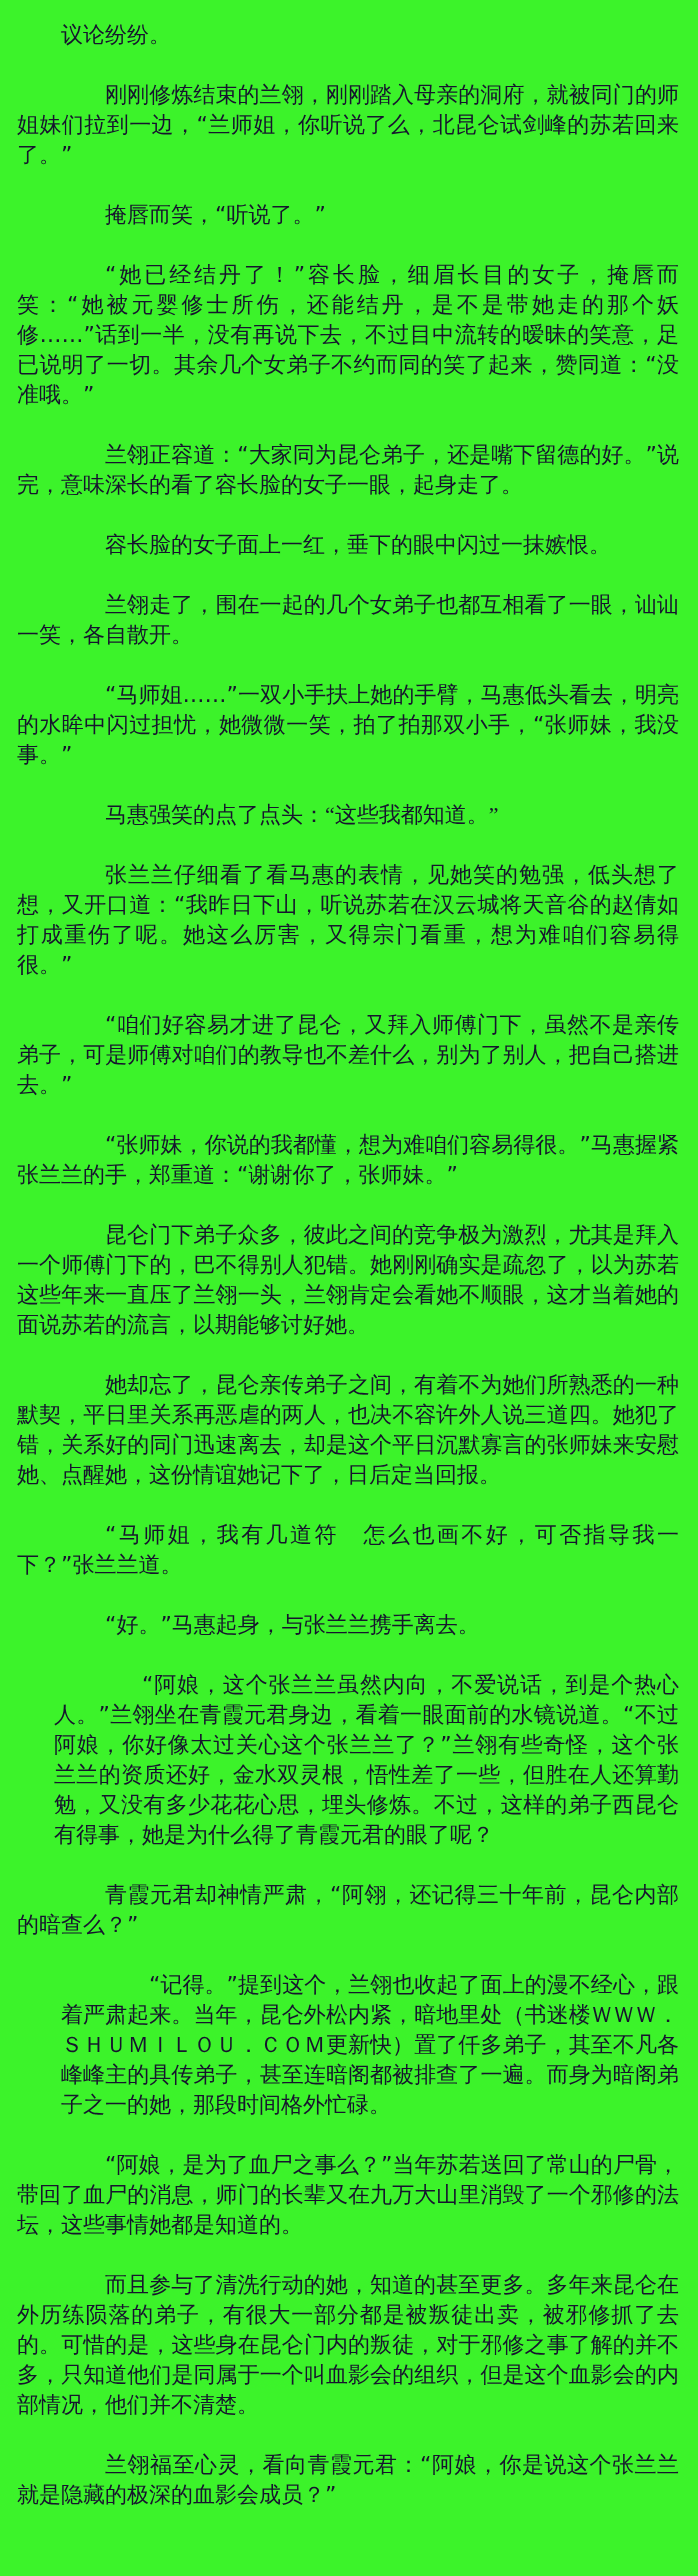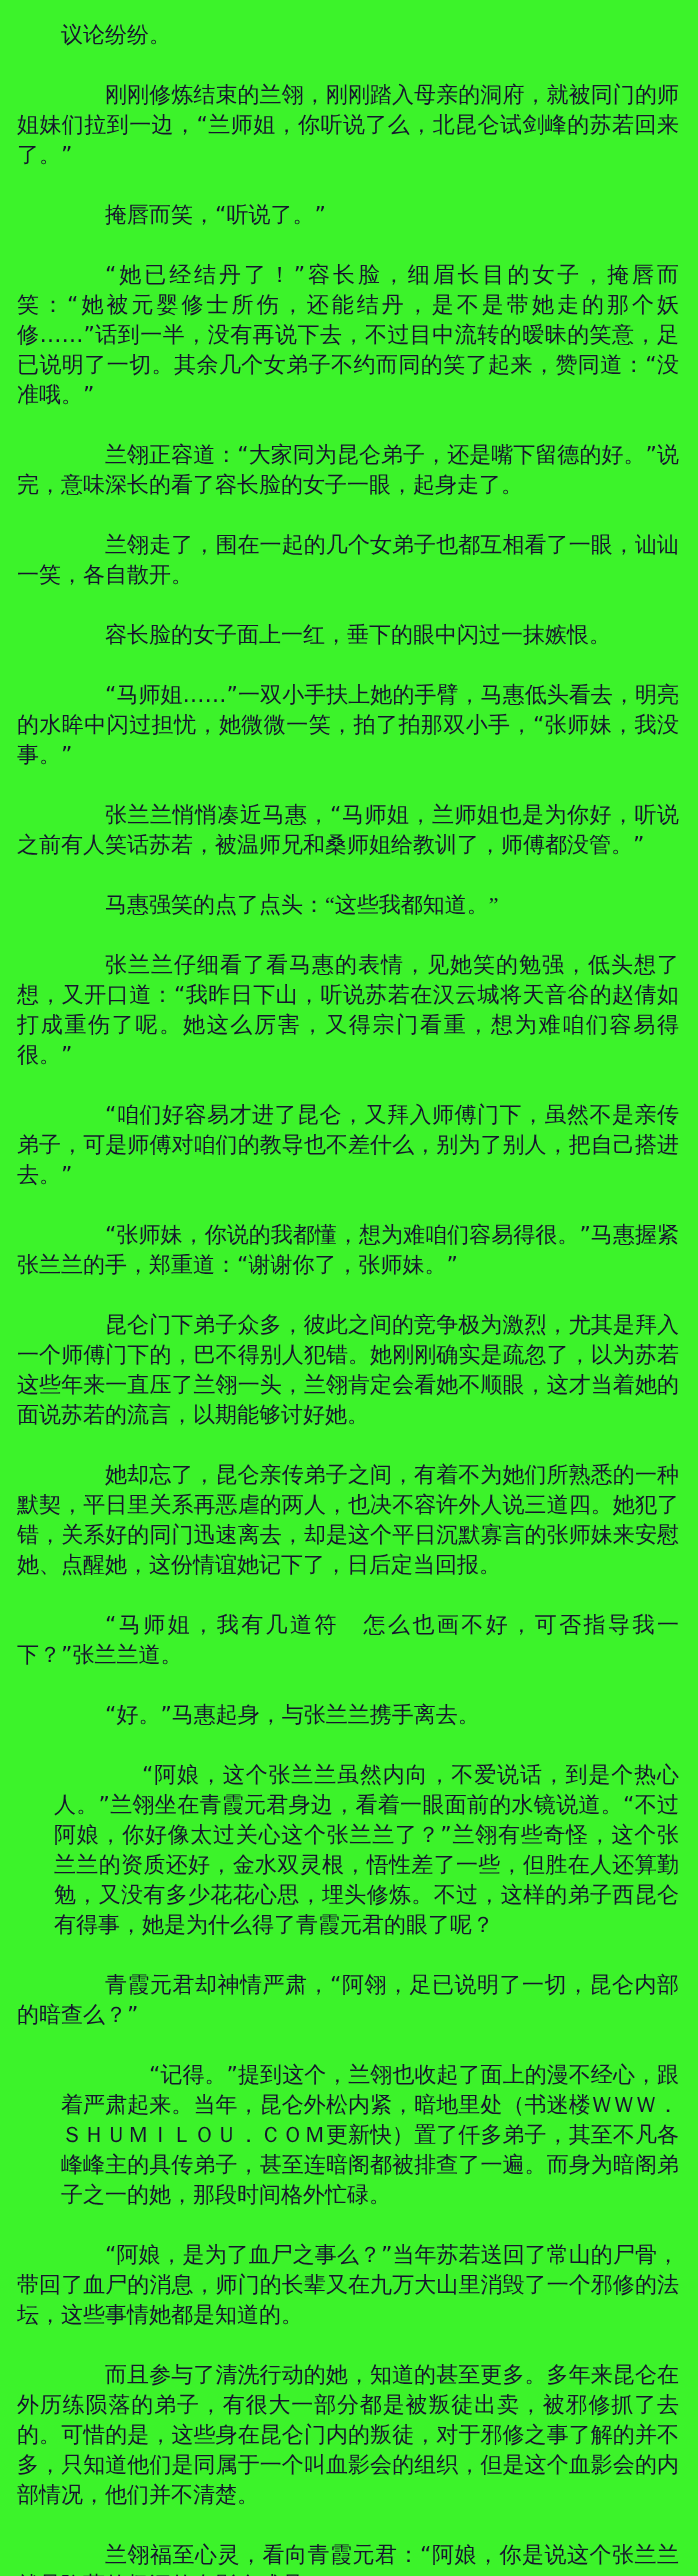--- a/index.html
+++ b/index.html
@@ -37,33 +37,32 @@
 </head>
 <body style="background-color: rgb(60, 243, 42);">
 
 <div class="page">
   <div class="novel-text" id="novel-text" style="color: rgb(22, 20, 46);">
       <p class="para" style="text-indent: 2em;">议论纷纷。</p>
       <p class="para" style="text-indent: 4em;">刚刚修炼结束的兰翎，刚刚踏入母亲的洞府，就被同门的师姐妹们拉到一边，“兰师姐，你听说了么，北昆仑试剑峰的苏若回来了。”</p>
       <p class="para" style="text-indent: 4em;">掩唇而笑，“听说了。”</p>
       <p class="para" style="text-indent: 4em;">“她已经结丹了！”容长脸，细眉长目的女子，掩唇而笑：“她被元婴修士所伤，还能结丹，是不是带她走的那个妖修……”话到一半，没有再说下去，不过目中流转的暧昧的笑意，足已说明了一切。其余几个女弟子不约而同的笑了起来，赞同道：“没准哦。”</p>
       <p class="para" style="text-indent: 4em;">兰翎正容道：“大家同为昆仑弟子，还是嘴下留德的好。”说完，意味深长的看了容长脸的女子一眼，起身走了。</p>
+      <p class="para" style="text-indent: 4em;">容长脸的女子面上一红，垂下的眼中闪过一抹嫉恨。</p>
       <p class="para" style="text-indent: 4em;">兰翎走了，围在一起的几个女弟子也都互相看了一眼，讪讪一笑，各自散开。</p>
-      <p class="para" style="text-indent: 4em;">容长脸的女子面上一红，垂下的眼中闪过一抹嫉恨。</p>
       <p class="para" style="text-indent: 4em;">“马师姐……”一双小手扶上她的手臂，马惠低头看去，明亮的水眸中闪过担忧，她微微一笑，拍了拍那双小手，“张师妹，我没事。”</p>
-      <p class="para" style="text-indent: 4em;">张兰兰悄悄凑近马惠，“马师姐，兰师姐也是为你好，听说之前有人笑话苏若，被温师兄和桑师姐给教训了，师傅都没管。”</p>
       <p class="para" style="text-indent: 4em; font-family: Liberation Serif, serif;">马惠强笑的点了点头：“这些我都知道。”</p>
       <p class="para" style="text-indent: 4em;">张兰兰仔细看了看马惠的表情，见她笑的勉强，低头想了想，又开口道：“我昨日下山，听说苏若在汉云城将天音谷的赵倩如打成重伤了呢。她这么厉害，又得宗门看重，想为难咱们容易得很。”</p>
       <p class="para" style="text-indent: 4em;">“咱们好容易才进了昆仑，又拜入师傅门下，虽然不是亲传弟子，可是师傅对咱们的教导也不差什么，别为了别人，把自己搭进去。”</p>
       <p class="para" style="text-indent: 4em;">“张师妹，你说的我都懂，想为难咱们容易得很。”马惠握紧张兰兰的手，郑重道：“谢谢你了，张师妹。”</p>
       <p class="para" style="text-indent: 4em;">昆仑门下弟子众多，彼此之间的竞争极为激烈，尤其是拜入一个师傅门下的，巴不得别人犯错。她刚刚确实是疏忽了，以为苏若这些年来一直压了兰翎一头，兰翎肯定会看她不顺眼，这才当着她的面说苏若的流言，以期能够讨好她。</p>
       <p class="para" style="text-indent: 4em;">她却忘了，昆仑亲传弟子之间，有着不为她们所熟悉的一种默契，平日里关系再恶虐的两人，也决不容许外人说三道四。她犯了错，关系好的同门迅速离去，却是这个平日沉默寡言的张师妹来安慰她、点醒她，这份情谊她记下了，日后定当回报。</p>
       <p class="para" style="text-indent: 4em;">“马师姐，我有几道符　怎么也画不好，可否指导我一下？”张兰兰道。</p>
       <p class="para" style="text-indent: 4em;">“好。”马惠起身，与张兰兰携手离去。</p>
       <p class="para" style="text-indent: 4em; margin-left: 37px;">“阿娘，这个张兰兰虽然内向，不爱说话，到是个热心人。”兰翎坐在青霞元君身边，看着一眼面前的水镜说道。“不过阿娘，你好像太过关心这个张兰兰了？”兰翎有些奇怪，这个张兰兰的资质还好，金水双灵根，悟性差了一些，但胜在人还算勤勉，又没有多少花花心思，埋头修炼。不过，这样的弟子西昆仑有得事，她是为什么得了青霞元君的眼了呢？</p>
-      <p class="para" style="text-indent: 4em;">青霞元君却神情严肃，“阿翎，足已说明了一切，昆仑内部的暗查么？”</p>
+      <p class="para" style="text-indent: 4em;">青霞元君却神情严肃，“阿翎，还记得三十年前，昆仑内部的暗查么？”</p>
       <p class="para" style="text-indent: 4em; margin-left: 44px;">“记得。”提到这个，兰翎也收起了面上的漫不经心，跟着严肃起来。当年，昆仑外松内紧，暗地里处（书迷楼ＷＷＷ．ＳＨＵＭＩＬＯＵ．ＣＯＭ更新快）置了仟多弟子，其至不凡各峰峰主的具传弟子，甚至连暗阁都被排查了一遍。而身为暗阁弟子之一的她，那段时间格外忙碌。</p>
       <p class="para" style="text-indent: 4em;">“阿娘，是为了血尸之事么？”当年苏若送回了常山的尸骨，带回了血尸的消息，师门的长辈又在九万大山里消毁了一个邪修的法坛，这些事情她都是知道的。</p>
       <p class="para" style="text-indent: 4em;">而且参与了清洗行动的她，知道的甚至更多。多年来昆仑在外历练陨落的弟子，有很大一部分都是被叛徒出卖，被邪修抓了去的。可惜的是，这些身在昆仑门内的叛徒，对于邪修之事了解的并不多，只知道他们是同属于一个叫血影会的组织，但是这个血影会的内部情况，他们并不清楚。</p>
       <p class="para" style="text-indent: 4em;">兰翎福至心灵，看向青霞元君：“阿娘，你是说这个张兰兰就是隐藏的极深的血影会成员？”</p>
     </div>
 </div>
 
 
 </body></html>

